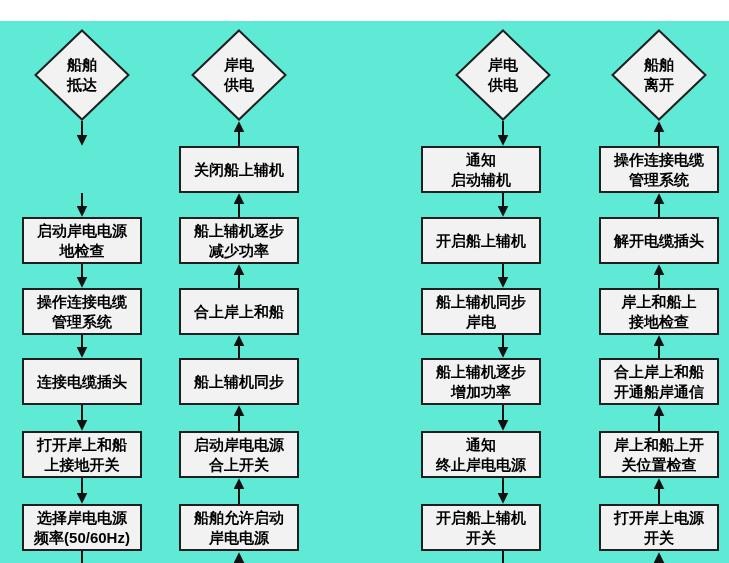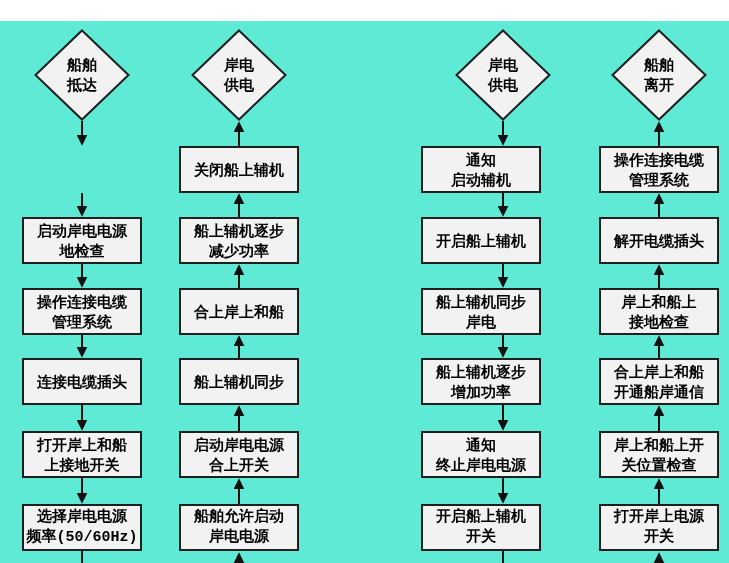--- a/index.html
+++ b/index.html
@@ -43,21 +43,21 @@
   .c1 { left: 22px; }
   .c2 { left: 179px; }
   .c3 { left: 421px; }
   .c4 { left: 599px; }
   
   .r1 { top: 125px; }
   .r2 { top: 196px; }
   .r3 { top: 267px; }
   .r4 { top: 337px; }
   .r5 { top: 410px; }
-  .r6 { top: 483px; font-family: Liberation Mono, monospace; }
+  .r6 { top: 483px; }
   .diamond {
     position: absolute;
     top: 8px;
     width: 96px;
     height: 92px;
   }
   .diamond.c1 { left: 34px; }
   .diamond.c2 { left: 191px; }
   .diamond.c3 { left: 455px; }
   .diamond.c4 { left: 611px; }

